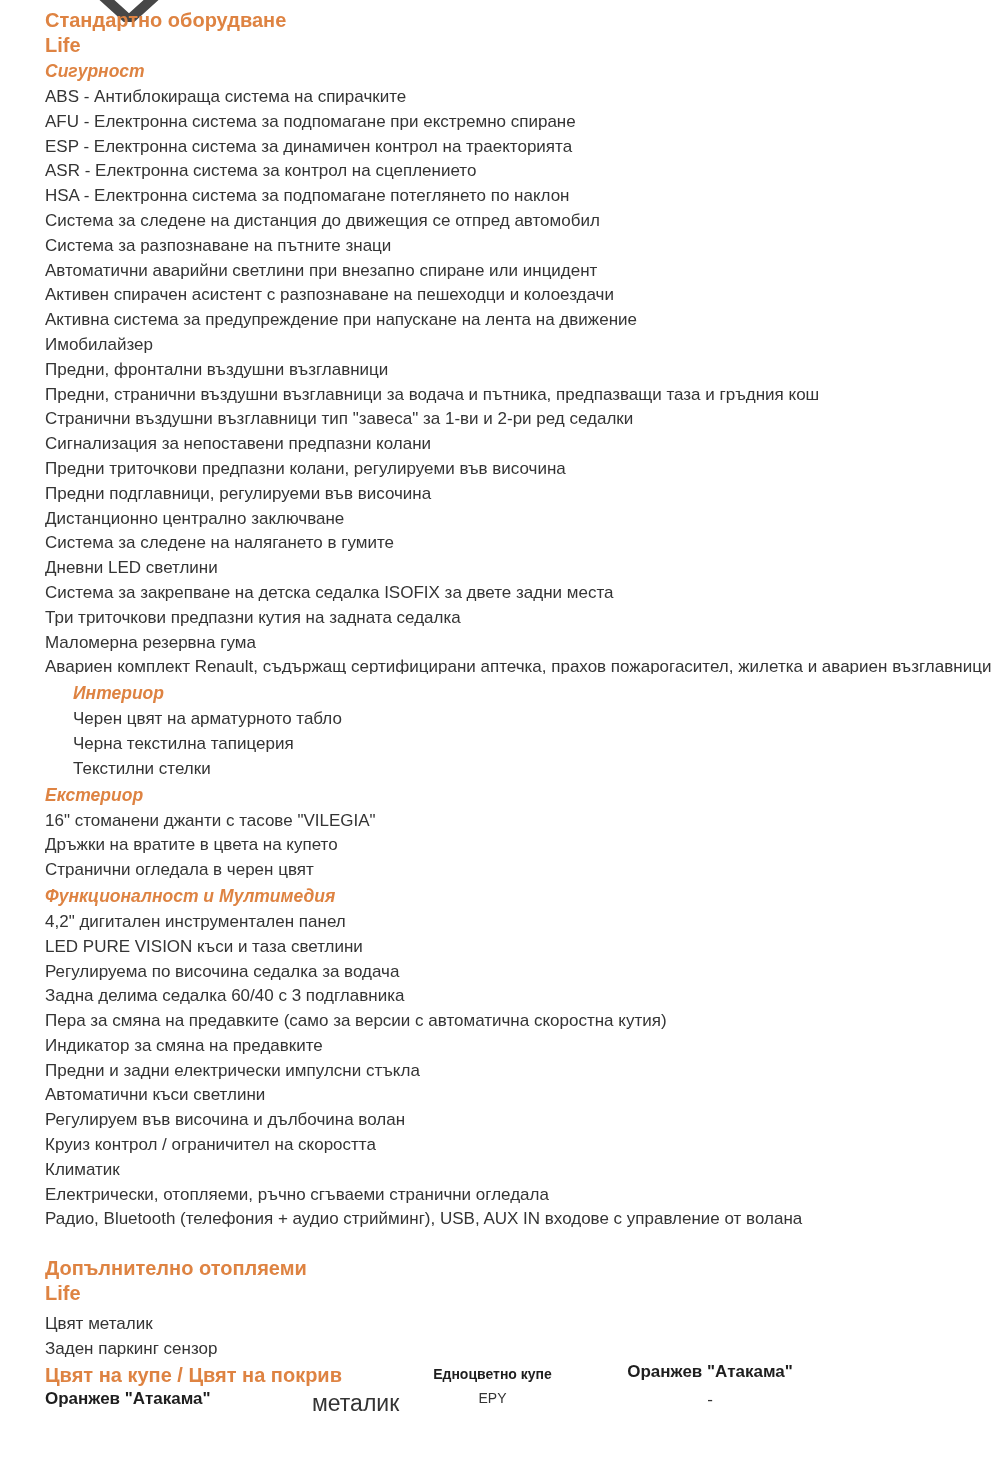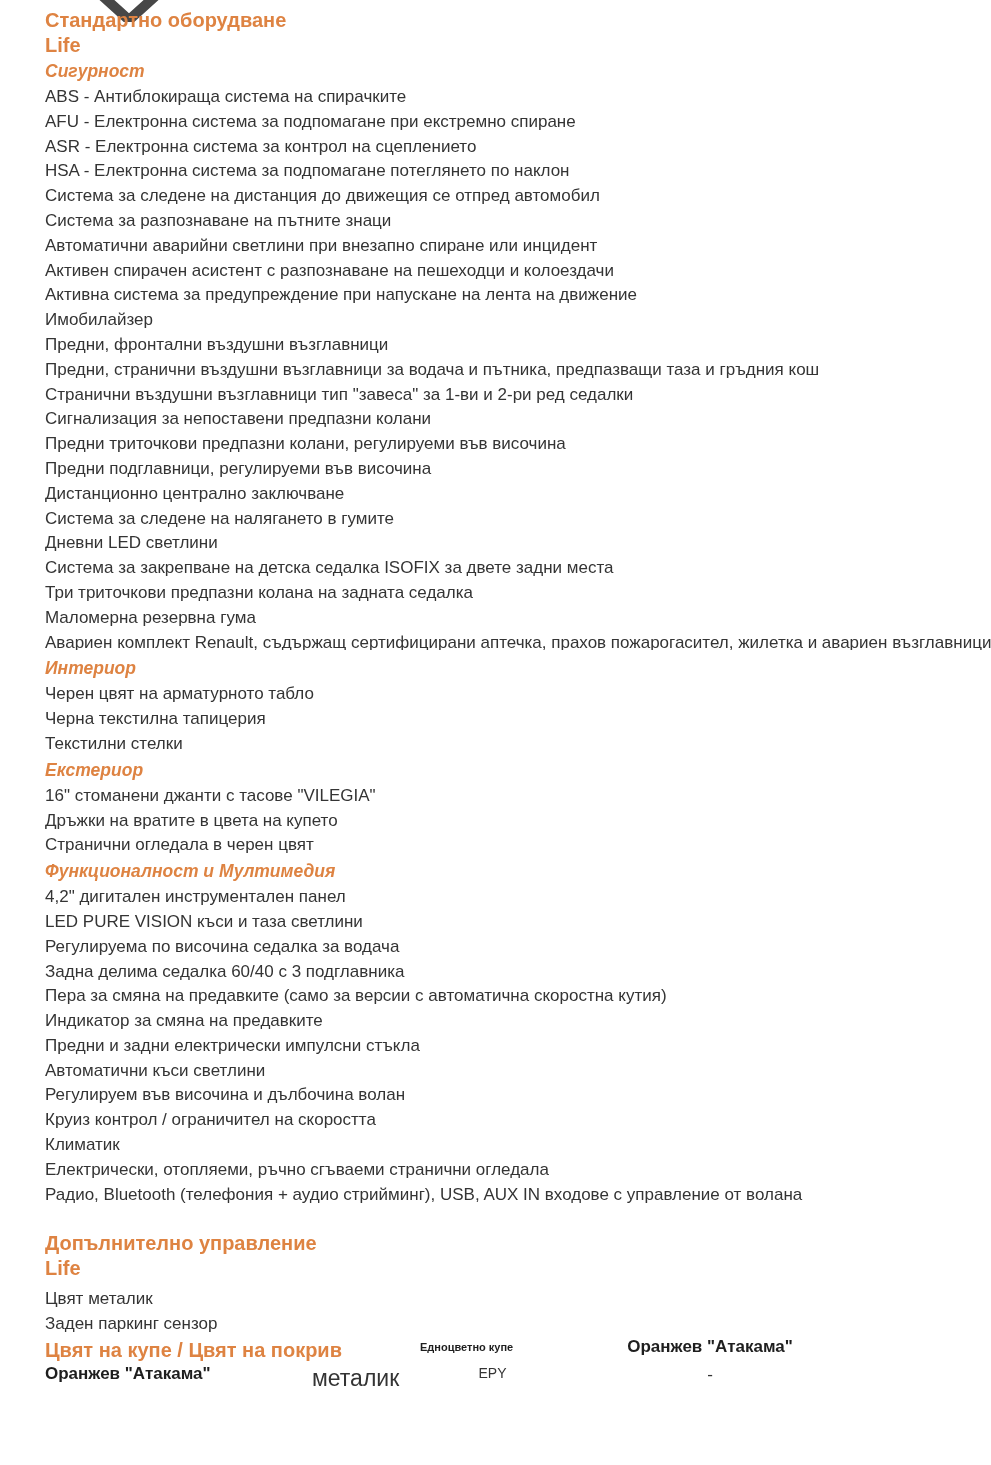--- a/index.html
+++ b/index.html
@@ -8,27 +8,27 @@
   body {
     width:991px; height:1465px; position:relative; overflow:hidden;
     font-family:"Liberation Sans", sans-serif; color:var(--body);
   }
   .chevron { position:absolute; left:95px; top:0; width:68px; height:22px; }
   .doc { position:absolute; left:45px; top:8px; width:946px; }
   .main-title { font-size:20px; line-height:25px; font-weight:700; color:var(--accent); white-space:nowrap; }
   .sec-heading { font-size:17.5px; line-height:27px; font-weight:700; color:var(--accent); white-space:nowrap;font-style:italic; }
   .eq-line { font-size:17px; line-height:24.8px; white-space:nowrap; color:var(--body); }
   .sec-security .eq-line:last-child { height:19px; overflow:hidden; margin-bottom:5.8px; }
-  .section-interior { margin-top:2px; }
+  .section-interior { margin-top:2px;margin-left:28px; }
   .additional { margin-top:24px; }
   .additional .items { margin-top:6px; }
   
   .tbl { position:relative; height:70px; }
   .tbl .hdr1 { position:absolute; left:0;   top:2px;  font-size:20px; font-weight:700; color:var(--accent); white-space:nowrap; }
-  .tbl .hdr2 { position:absolute; left:375px; top:4px; width:145px; text-align:left; font-size:11px; font-weight:700; color:#1e1e1e; white-space:nowrap; }
+  .tbl .hdr2 { position:absolute; left:375px; top:4px; width:145px; text-align:center; font-size:14px; font-weight:700; color:#1e1e1e; white-space:nowrap; }
   .tbl .hdr3 { position:absolute; left:575px; top:0;   width:180px; text-align:center; font-size:17px; font-weight:700; color:#1e1e1e; white-space:nowrap; }
   .tbl .cell-name   { position:absolute; left:0;   top:27px; font-size:17px; font-weight:700; color:#1e1e1e; white-space:nowrap; }
   .tbl .cell-finish { position:absolute; left:267px; top:28px; font-size:23px; }
   .tbl .cell-code   { position:absolute; left:375px; top:28px; width:145px; text-align:center; font-size:14px; }
   .tbl .cell-roof   { position:absolute; left:575px; top:28px; width:180px; text-align:center; font-size:17px; }
 </style>
 </head>
 <body>
 
 <div class="chevron">
@@ -40,39 +40,40 @@
 <div class="doc">
 
   <div class="main-title">Стандартно оборудване</div>
   <div class="main-title">Life</div>
 
   <div class="section">
     <div class="sec-heading">Сигурност</div>
     <div class="sec-items sec-security">
         <div class="eq-line">ABS - Антиблокираща система на спирачките</div>
         <div class="eq-line">AFU - Електронна система за подпомагане при екстремно спиране</div>
+        <div class="eq-line">ESP - Електронна система за динамичен контрол на траекторията</div>
         <div class="eq-line">ASR - Електронна система за контрол на сцеплението</div>
         <div class="eq-line">HSA - Електронна система за подпомагане потеглянето по наклон</div>
         <div class="eq-line">Система за следене на дистанция до движещия се отпред автомобил</div>
         <div class="eq-line">Система за разпознаване на пътните знаци</div>
         <div class="eq-line">Автоматични аварийни светлини при внезапно спиране или инцидент</div>
         <div class="eq-line">Активен спирачен асистент с разпознаване на пешеходци и колоездачи</div>
         <div class="eq-line">Активна система за предупреждение при напускане на лента на движение</div>
         <div class="eq-line">Имобилайзер</div>
         <div class="eq-line">Предни, фронтални въздушни възглавници</div>
         <div class="eq-line">Предни, странични въздушни възглавници за водача и пътника, предпазващи таза и гръдния кош</div>
         <div class="eq-line">Странични въздушни възглавници тип "завеса" за 1-ви и 2-ри ред седалки</div>
         <div class="eq-line">Сигнализация за непоставени предпазни колани</div>
         <div class="eq-line">Предни триточкови предпазни колани, регулируеми във височина</div>
         <div class="eq-line">Предни подглавници, регулируеми във височина</div>
         <div class="eq-line">Дистанционно централно заключване</div>
         <div class="eq-line">Система за следене на налягането в гумите</div>
         <div class="eq-line">Дневни LED светлини</div>
         <div class="eq-line">Система за закрепване на детска седалка ISOFIX за двете задни места</div>
-        <div class="eq-line">Три триточкови предпазни колана на задната седалка</div>
+        <div class="eq-line">Три триточкови предпазни кутия на задната седалка</div>
         <div class="eq-line">Маломерна резервна гума</div>
         <div class="eq-line">Авариен комплект Renault, съдържащ сертифицирани аптечка, прахов пожарогасител, жилетка и авариен възглавници</div>
       </div>
   </div>
 
   <div class="section section-interior">
     <div class="sec-heading">Интериор</div>
     <div class="sec-items">
         <div class="eq-line">Черен цвят на арматурното табло</div>
         <div class="eq-line">Черна текстилна тапицерия</div>
@@ -102,21 +103,21 @@
         <div class="eq-line">Автоматични къси светлини</div>
         <div class="eq-line">Регулируем във височина и дълбочина волан</div>
         <div class="eq-line">Круиз контрол / ограничител на скоростта</div>
         <div class="eq-line">Климатик</div>
         <div class="eq-line">Електрически, отопляеми, ръчно сгъваеми странични огледала</div>
         <div class="eq-line">Радио, Bluetooth (телефония + аудио стрийминг), USB, AUX IN входове с управление от волана</div>
       </div>
   </div>
 
   <div class="additional">
-    <div class="main-title">Допълнително управление</div>
+    <div class="main-title">Допълнително отопляеми</div>
     <div class="main-title">Life</div>
     <div class="items">
         <div class="eq-line">Цвят металик</div>
         <div class="eq-line">Заден паркинг сензор</div>
       </div>
   </div>
 
   <div class="tbl">
     <div class="hdr1">Цвят на купе / Цвят на покрив</div>
     <div class="hdr2">Едноцветно купе</div>

